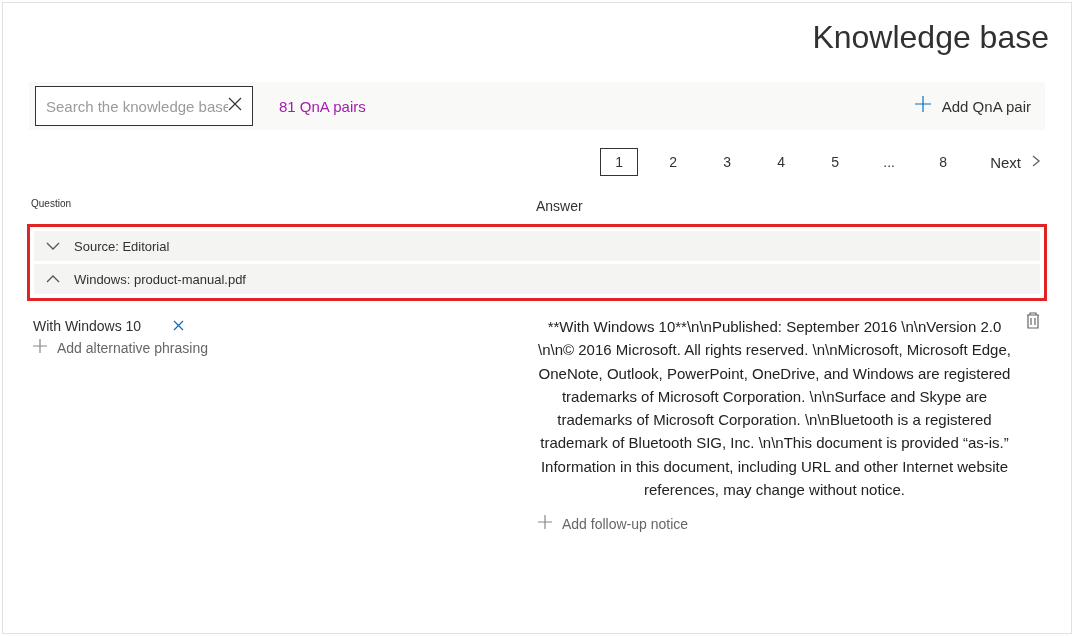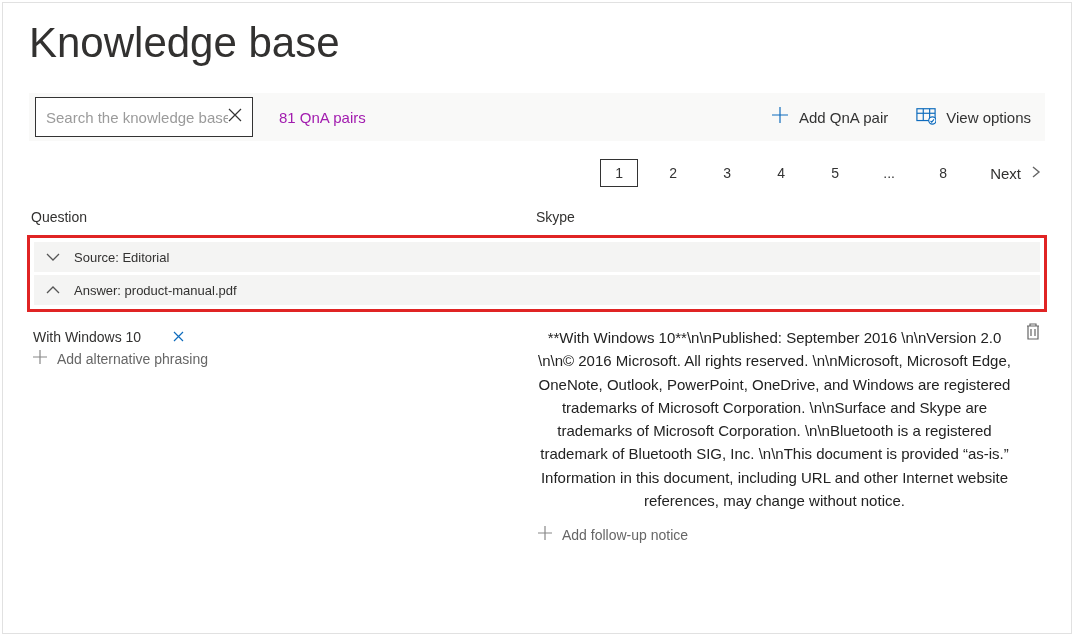--- a/index.html
+++ b/index.html
@@ -1,35 +1,35 @@
 <!DOCTYPE html>
 <html><head>
 <meta charset="utf-8">
 <style>
   *{box-sizing:border-box;margin:0;padding:0;}
   body{font-family:"Segoe UI",Arial,sans-serif;color:#323130;background:#fff;padding:2px;}
   .frame{border:1px solid #e1e1e1;width:1070px;height:632px;padding:16px 22px;position:relative;}
-  .page-title{font-size:42px;font-weight:400;margin-bottom:26px;margin-left:4px;}
+  .page-title{font-size:32px;font-weight:400;margin-bottom:26px;margin-left:4px;text-align:right;}
   .toolbar{display:flex;align-items:center;background:#f9f9f8;border:transparent;height:48px;margin:0 4px;}
   .searchbox{display:flex;align-items:center;border:1px solid #333;background:#fff;height:40px;width:218px;margin:4px 10px 4px 6px;padding:0 10px;}
   .searchbox input{border:none;outline:none;width:100%;font-size:15px;color:#555;background:transparent;}
   .searchbox ::placeholder{color:#9b9b9b;}
   .sicon{color:#555;cursor:pointer;}
   .count{font-size:15px;color:#a21caf;margin-left:16px;}
   .spacer{flex:1;}
   .tbtn{display:flex;align-items:center;gap:10px;font-size:15px;color:#333;padding:0 14px;height:48px;cursor:pointer;}
   .tbtn .plus{color:#0f6cbd;font-size:20px;font-weight:300;}
   .tbtn .vicon svg{width:20px;height:18px;}
   .pagination{display:flex;justify-content:flex-end;align-items:center;gap:0;margin:18px 8px 22px 0;}
   .pgbtn{min-width:38px;height:28px;display:flex;align-items:center;justify-content:center;font-size:14px;color:#333;cursor:pointer;margin:0 8px;}
   .pgbtn.current{border:1px solid #333;}
   .pgnext{display:flex;align-items:center;gap:10px;font-size:15px;margin-left:20px;cursor:pointer;}
   .chev{font-size:14px;color:#666;}
   .cols{display:flex;padding:0 6px;margin-bottom:10px;}
-  .col-q{width:505px;font-size:14px;}
+  .col-q{width:505px;font-size:10px;}
   .col-a{font-size:14px;}
   .redbox{border:3px solid #e02424;padding:1px 4px;margin:0 2px;}
   .srcrow{display:flex;align-items:center;background:#f4f4f3;height:30px;padding:0 12px;margin:3px 0;cursor:pointer;gap:14px;}
   .srcrow .lbl{font-size:13px;}
   .chevd{display:inline-block;}
   .qa-row{display:flex;margin-top:14px;padding:0 8px;}
   .qcol{width:505px;}
   .acol{flex:1;position:relative;text-align:center;}
   .chip{display:inline-flex;align-items:center;gap:32px;font-size:14px;padding:3px 0;}
   .chip .x{color:#0f6cbd;font-size:13px;cursor:pointer;}
@@ -58,33 +58,20 @@
     <div class="count">81 QnA pairs</div>
     <div class="spacer"></div>
     <div class="tbtn">
       <span class="plus">
         <svg width="18" height="18" viewBox="0 0 18 18">
             <path d="M9 1 V17 M1 9 H17" stroke="#0f6cbd" stroke-width="1.2"></path>
           </svg>
       </span>
       <span>Add QnA pair</span>
     </div>
-    <div class="tbtn">
-      <span class="vicon">
-        <svg viewBox="0 0 22 18">
-            <rect x="1" y="1" width="20" height="13" fill="none" stroke="#0f6cbd" stroke-width="1.3"></rect>
-            <line x1="8" y1="1" x2="8" y2="14" stroke="#0f6cbd" stroke-width="1.3"></line>
-            <line x1="15" y1="1" x2="15" y2="14" stroke="#0f6cbd" stroke-width="1.3"></line>
-            <line x1="1" y1="6" x2="21" y2="6" stroke="#0f6cbd" stroke-width="1.3"></line>
-            <circle cx="18" cy="14" r="4" fill="#fff" stroke="#0f6cbd" stroke-width="1.3"></circle>
-            <path d="M16 14.5 l1.3 1.3 l2.5-3" fill="none" stroke="#0f6cbd" stroke-width="1.3"></path>
-          </svg>
-      </span>
-      <span>View options</span>
-    </div>
   </div>
 
   <div class="pagination">
     <div class="pgbtn current">1</div>
     <div class="pgbtn">2</div>
     <div class="pgbtn">3</div>
     <div class="pgbtn">4</div>
     <div class="pgbtn">5</div>
     <div class="pgbtn">...</div>
     <div class="pgbtn">8</div>
@@ -93,39 +80,39 @@
       <span class="chev">
         <svg width="10" height="12" viewBox="0 0 10 12">
             <path d="M2 1 L8 6 L2 11" fill="none" stroke="#666" stroke-width="1.4"></path>
           </svg>
       </span>
     </div>
   </div>
 
   <div class="cols">
     <div class="col-q">Question</div>
-    <div class="col-a">Skype</div>
+    <div class="col-a">Answer</div>
   </div>
 
   <div class="redbox">
     <div class="srcrow">
       <span class="chevd">
         <svg width="14" height="10" viewBox="0 0 14 10">
             <path d="M1 2 L7 8 L13 2" fill="none" stroke="#555" stroke-width="1.3"></path>
           </svg>
       </span>
       <span class="lbl">Source: Editorial</span>
     </div>
     <div class="srcrow">
       <span class="chevd">
         <svg width="14" height="10" viewBox="0 0 14 10">
             <path d="M1 8 L7 2 L13 8" fill="none" stroke="#555" stroke-width="1.3"></path>
           </svg>
       </span>
-      <span class="lbl">Answer: product-manual.pdf</span>
+      <span class="lbl">Windows: product-manual.pdf</span>
     </div>
   </div>
 
   <div class="qa-row">
     <div class="qcol">
       <div class="chip">
         <span>With Windows 10</span>
         <span class="x">
           <svg width="11" height="11" viewBox="0 0 11 11">
               <path d="M1 1 L10 10 M10 1 L1 10" stroke="#0f6cbd" stroke-width="1.2"></path>

